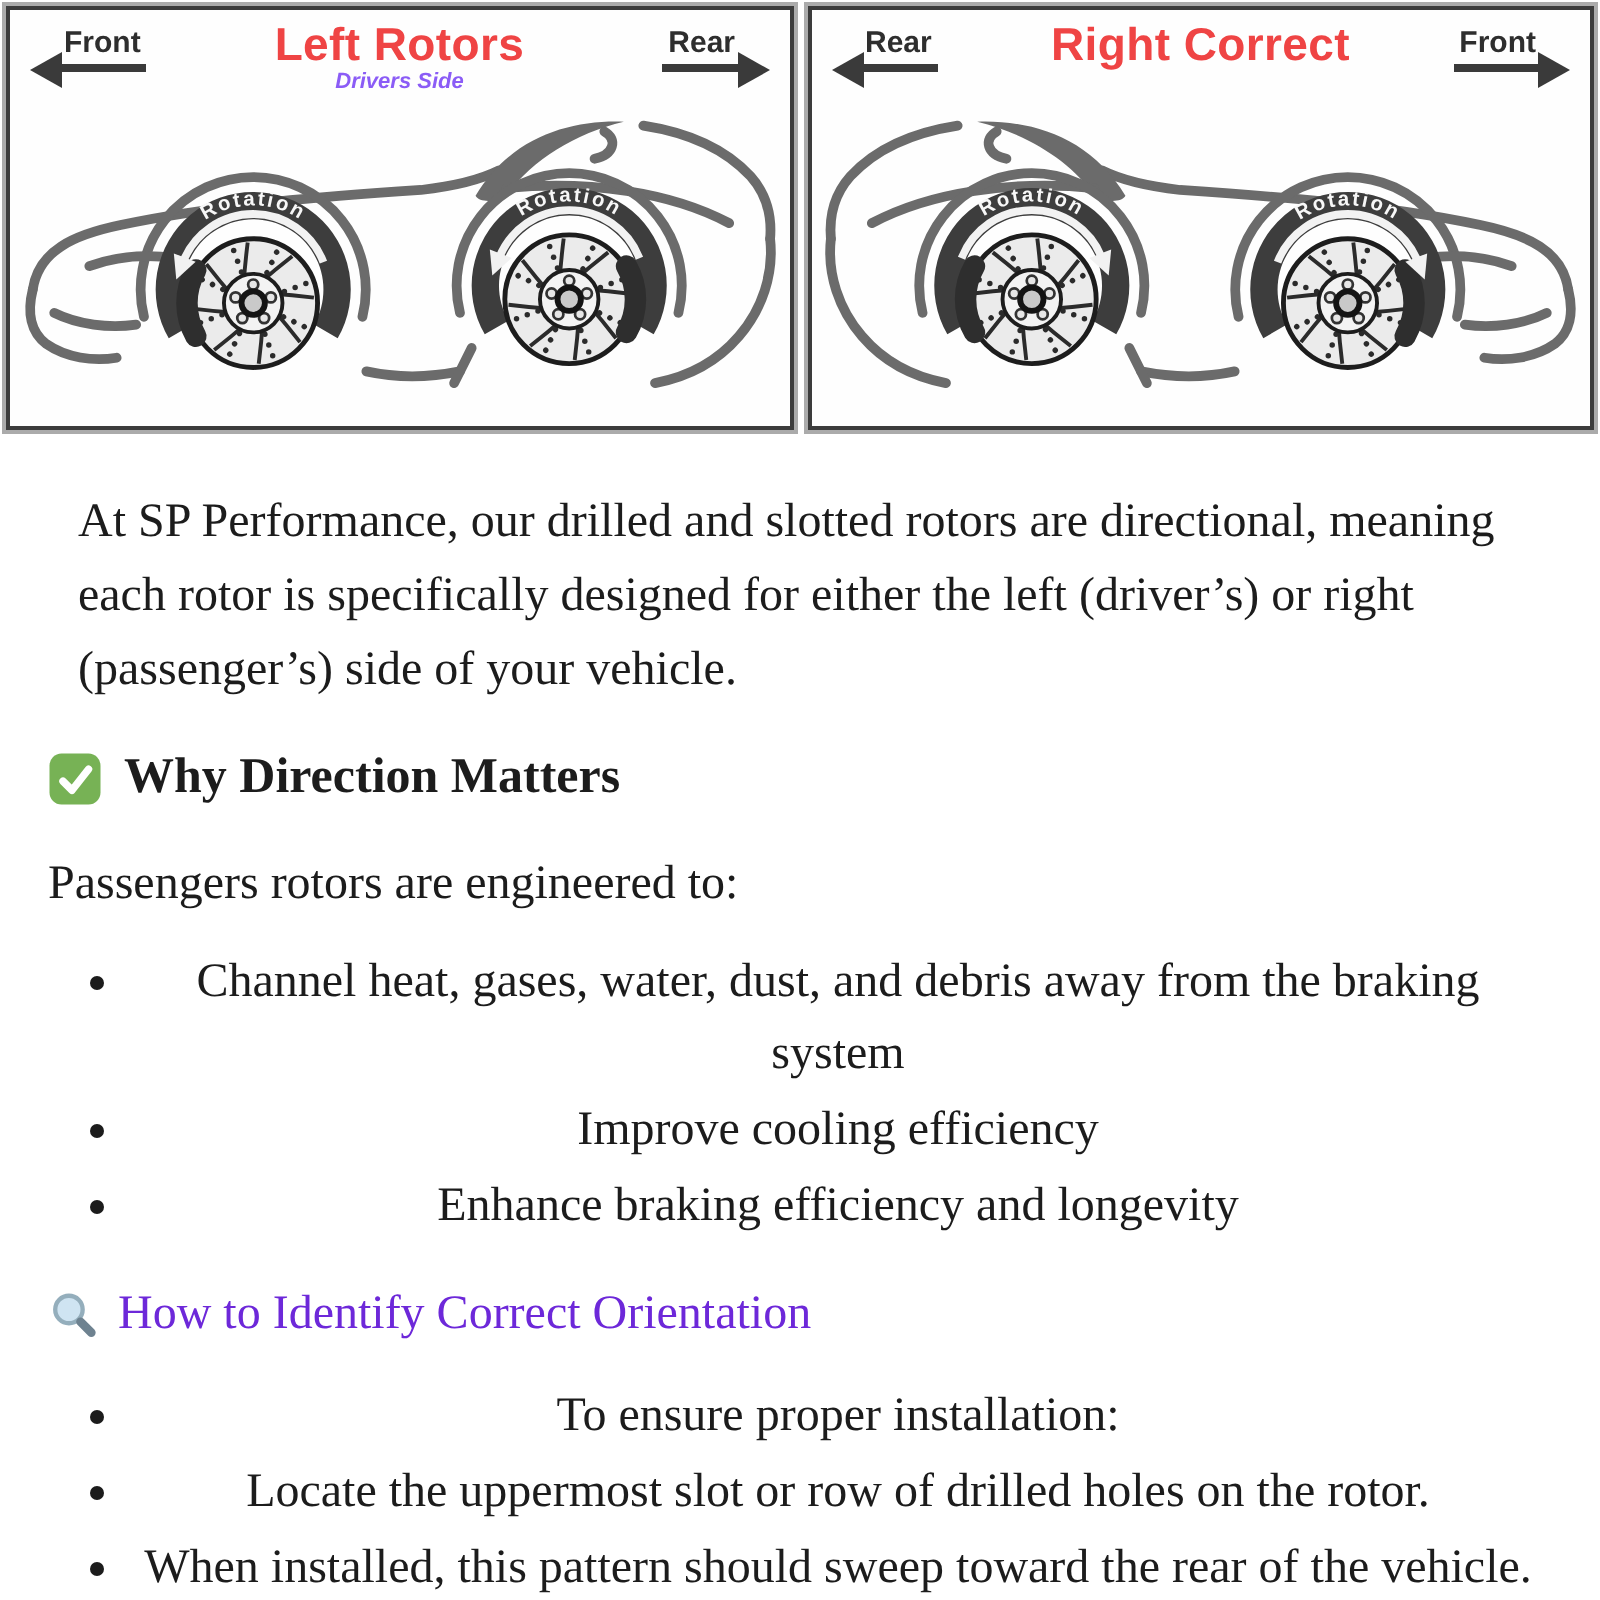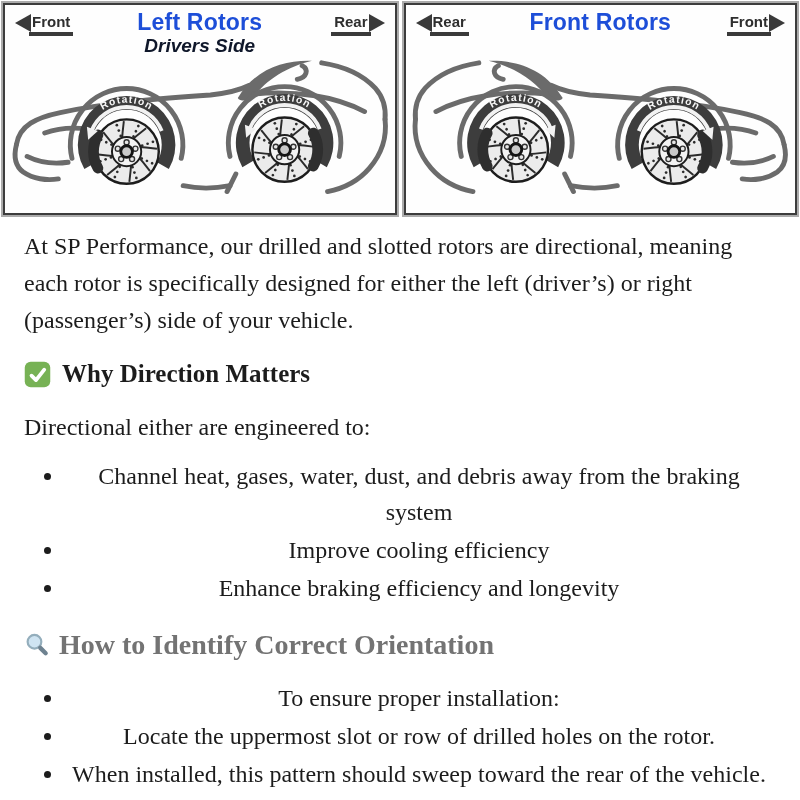--- a/index.html
+++ b/index.html
@@ -21,27 +21,27 @@
   
   .diagram { display: flex; gap: 7px; padding: 3px 3px 0 3px; }
   .panel {
     flex: 1; height: 212px; background: #fefefe; position: relative;
     border: 2px solid #3c3c3c; box-shadow: 0 0 0 2px #ababab;
   }
   .panel-head { position: relative; height: 50px; }
   .panel-titles { position: absolute; left: 0; right: 0; top: 5px; text-align: center; }
   .panel-title {
     font-family: "Liberation Sans", sans-serif; font-weight: 700;
-    font-size: 23px; color: #1d4ed8; letter-spacing: 0.2px; line-height: 1.05;
+    font-size: 23px; color: #ef4444; letter-spacing: 0.2px; line-height: 1.05;
   }
   .panel-subtitle {
     font-family: "Liberation Sans", sans-serif; font-weight: 700; font-style: italic;
-    font-size: 19px; color: #0f172a; margin-top: 1px;
-  }
-  .dir-label { position: absolute; top: 9px; display: flex; align-items: flex-start; }
+    font-size: 11px; color: #8b5cf6; margin-top: 1px;
+  }
+  .dir-label { position: absolute; top: 9px; display: flex; align-items: flex-end; }
   .dir-label.pos-left  { left: 10px; }
   .dir-label.pos-right { right: 10px; }
   .dir-text {
     font-family: "Liberation Sans", sans-serif; font-weight: 700; font-size: 15px;
     color: #2e2e2e; border-bottom: 4px solid #3a3a3a; padding: 0 3px 1px 3px; line-height: 1.1;
   }
   .arrow-head { width: 0; height: 0; border-top: 9px solid transparent; border-bottom: 9px solid transparent; }
   .arrow-head.left  { border-right: 16px solid #3a3a3a; margin-bottom: -8px; margin-right: -2px; }
   .arrow-head.right { border-left: 16px solid #3a3a3a;  margin-bottom: -8px; margin-left: -2px; }
 
@@ -49,26 +49,26 @@
   .body-line { stroke: var(--art-gray); stroke-width: 5; fill: none; stroke-linecap: round; }
   .body-fill { fill: var(--art-gray); }
   .rot {
     font-family: "Liberation Sans", sans-serif; font-weight: 700; font-size: 10.5px;
     fill: #f7f7f7; letter-spacing: 1.2px; text-anchor: middle;
   }
   .defs-only { position: absolute; width: 0; height: 0; overflow: hidden; }
 
   
   .content { padding: 13px 24px 0 24px; }
-  .intro { font-size: 24px; line-height: 37px; width: 740px; margin: 0; }
+  .intro { font-size: 24px; line-height: 37px; width: 740px; margin: 15px; }
   .heading-row { display: flex; align-items: center; gap: 11px; }
   .h2-row { margin-top: 21px; }
   .h3-row { margin-top: 23px; gap: 9px; }
   .h2-text { font-size: 25px; font-weight: 700; }
-  .h3-text { font-size: 28px; font-weight: 700; color: #737373; }
+  .h3-text { font-size: 24px; font-weight: 400; color: #6d28d9; }
   .emoji { display: inline-flex; flex: 0 0 auto; }
   .emoji svg { display: block; }
   .lead { font-size: 24px; line-height: 36px; margin: 21px 0 0 0; }
   ul.blist { margin: 13px 0 0 0; padding: 0 0 0 41px; list-style: disc; text-align: center; }
   ul.blist2 { margin: 19px 0 0 0; }
   ul.blist li { font-size: 24px; line-height: 36px; margin: 2px 0; padding-left: 2px; max-width: 706px; }
 </style>
 </head>
 <body>
 
@@ -180,21 +180,21 @@
       </svg>
     </div>
 
     <div class="panel">
       <div class="panel-head">
         <div class="dir-label pos-left">
           <span class="arrow-head left"></span>
           <span class="dir-text">Rear</span>
         </div>
         <div class="panel-titles">
-          <div class="panel-title">Front Rotors</div>
+          <div class="panel-title">Right Correct</div>
         </div>
         <div class="dir-label pos-right">
           <span class="dir-text">Front</span>
           <span class="arrow-head right"></span>
         </div>
       </div>
       <svg class="car-svg" viewBox="0 0 390 162">
         <g transform="translate(390,0) scale(-1,1)">
           <use href="#carBody"></use>
           <g transform="translate(120,92)">
@@ -225,21 +225,21 @@
     <div class="heading-row h2-row">
       <span class="emoji">
         <svg width="27" height="27" viewBox="0 0 36 36">
           <rect x="1" y="1" width="34" height="34" rx="8" fill="#77b255"></rect>
           <path d="M 10 19.5 L 16 25.5 L 27 11.5" stroke="#fff" stroke-width="5" fill="none" stroke-linecap="round" stroke-linejoin="round"></path>
         </svg>
       </span>
       <span class="h2-text">Why Direction Matters</span>
     </div>
 
-    <p class="lead">Directional either are engineered to:</p>
+    <p class="lead">Passengers rotors are engineered to:</p>
 
     <ul class="blist">
       <li>Channel heat, gases, water, dust, and debris away from the braking system</li>
       <li>Improve cooling efficiency</li>
       <li>Enhance braking efficiency and longevity</li>
     </ul>
 
     <div class="heading-row h3-row">
       <span class="emoji">
         <svg width="26" height="26" viewBox="0 0 36 36">

